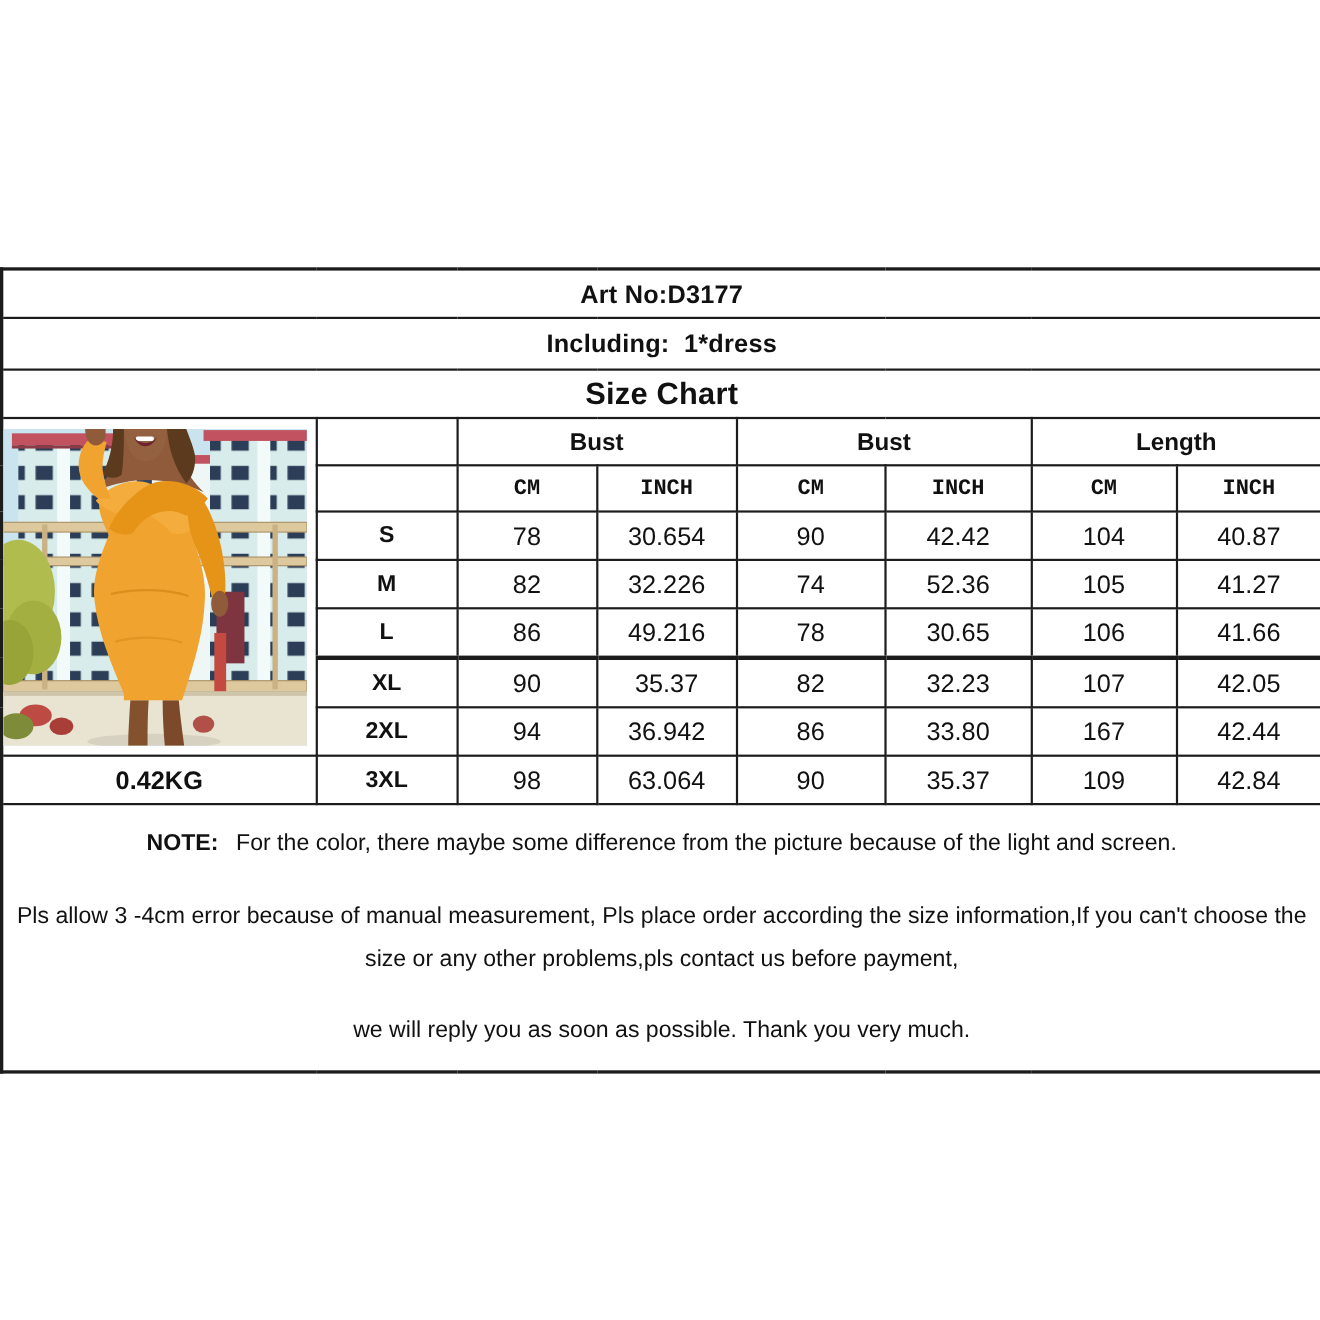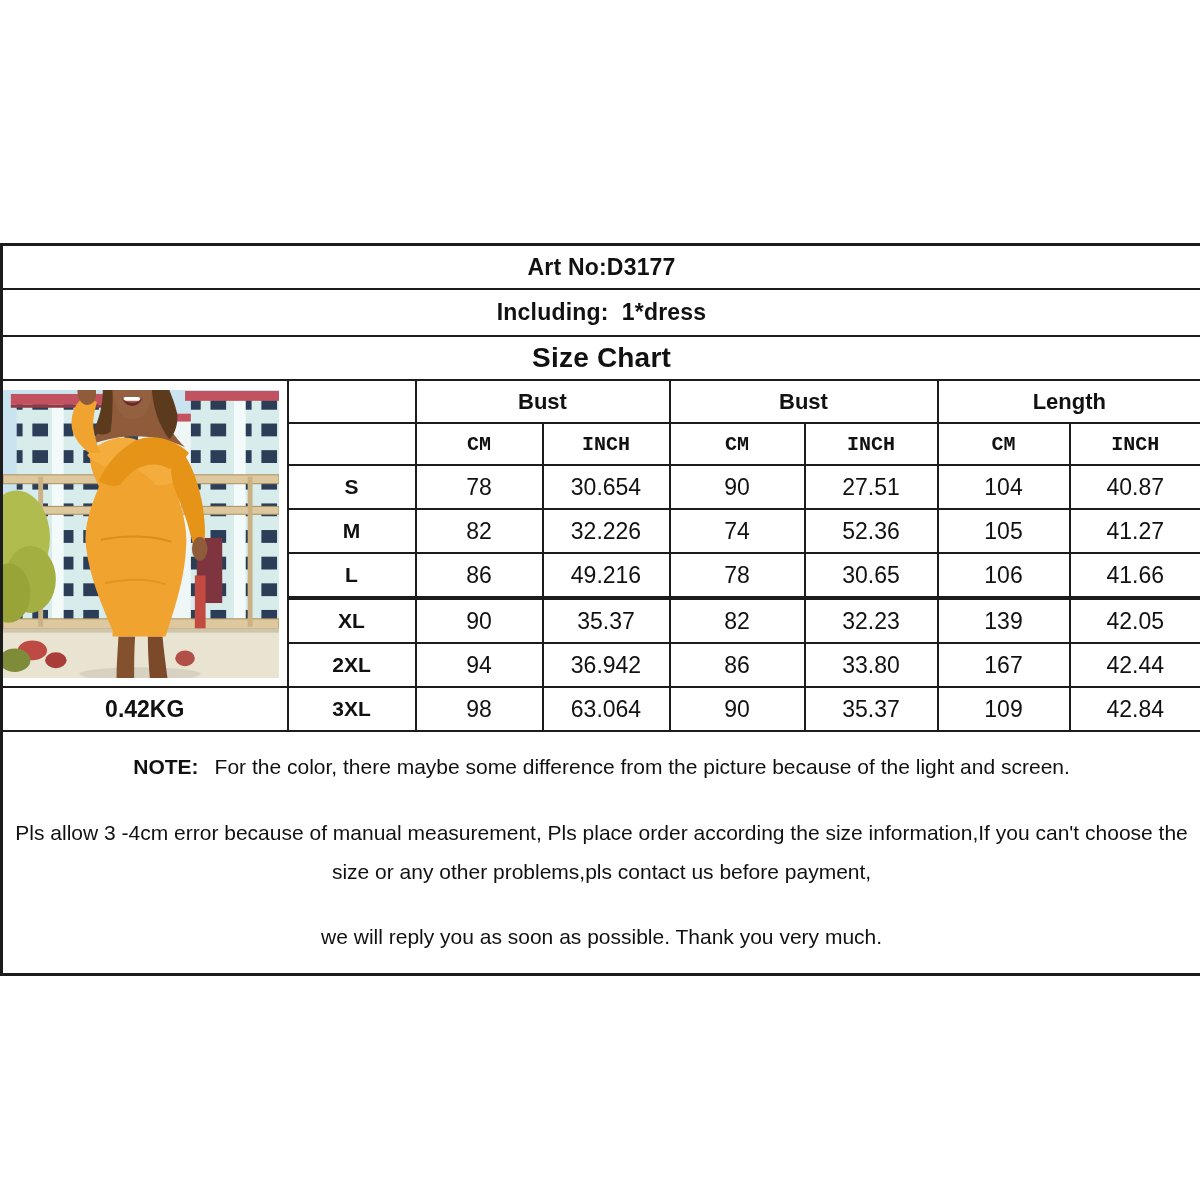--- a/index.html
+++ b/index.html
@@ -134,21 +134,21 @@
       <td>INCH</td>
       <td>CM</td>
       <td>INCH</td>
     </tr>
 
     <tr class="data-row">
       <td class="size-label">S</td>
       <td>78</td>
       <td>30.654</td>
       <td>90</td>
-      <td>27.51</td>
+      <td>42.42</td>
       <td>104</td>
       <td>40.87</td>
     </tr>
 
     <tr class="data-row">
       <td class="size-label">M</td>
       <td>82</td>
       <td>32.226</td>
       <td>74</td>
       <td>52.36</td>
@@ -165,21 +165,21 @@
       <td>106</td>
       <td>41.66</td>
     </tr>
 
     <tr class="data-row">
       <td class="size-label">XL</td>
       <td>90</td>
       <td>35.37</td>
       <td>82</td>
       <td>32.23</td>
-      <td>139</td>
+      <td>107</td>
       <td>42.05</td>
     </tr>
 
     <tr class="data-row">
       <td class="size-label">2XL</td>
       <td>94</td>
       <td>36.942</td>
       <td>86</td>
       <td>33.80</td>
       <td>167</td>

